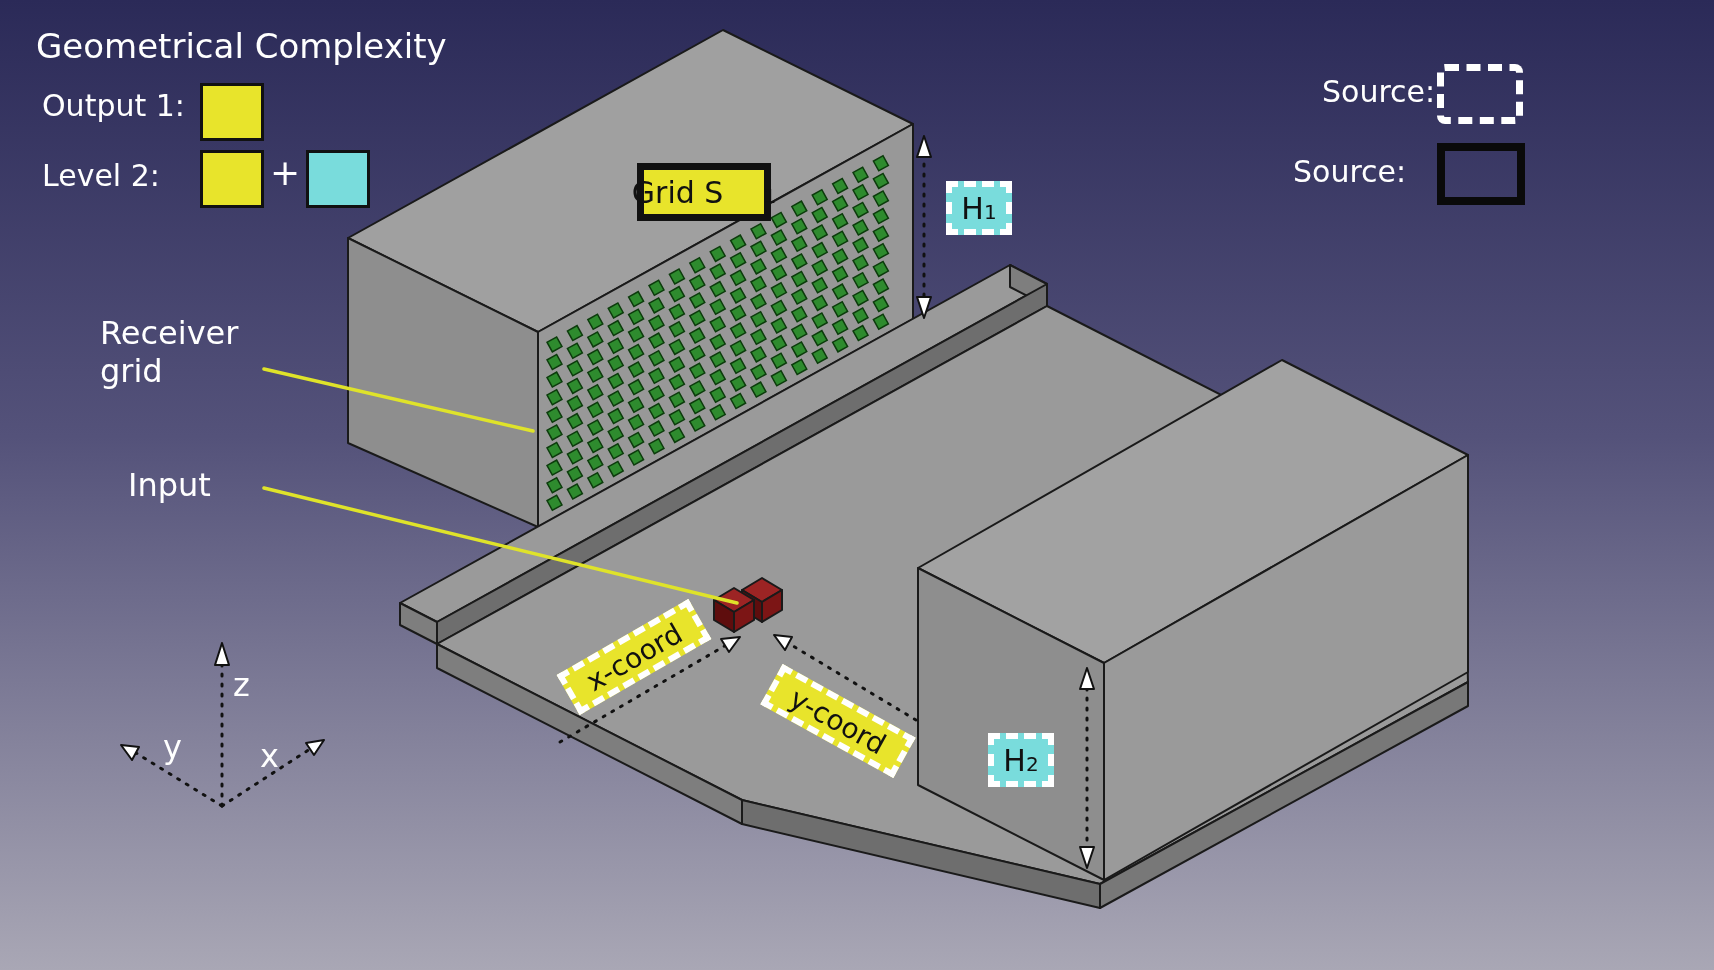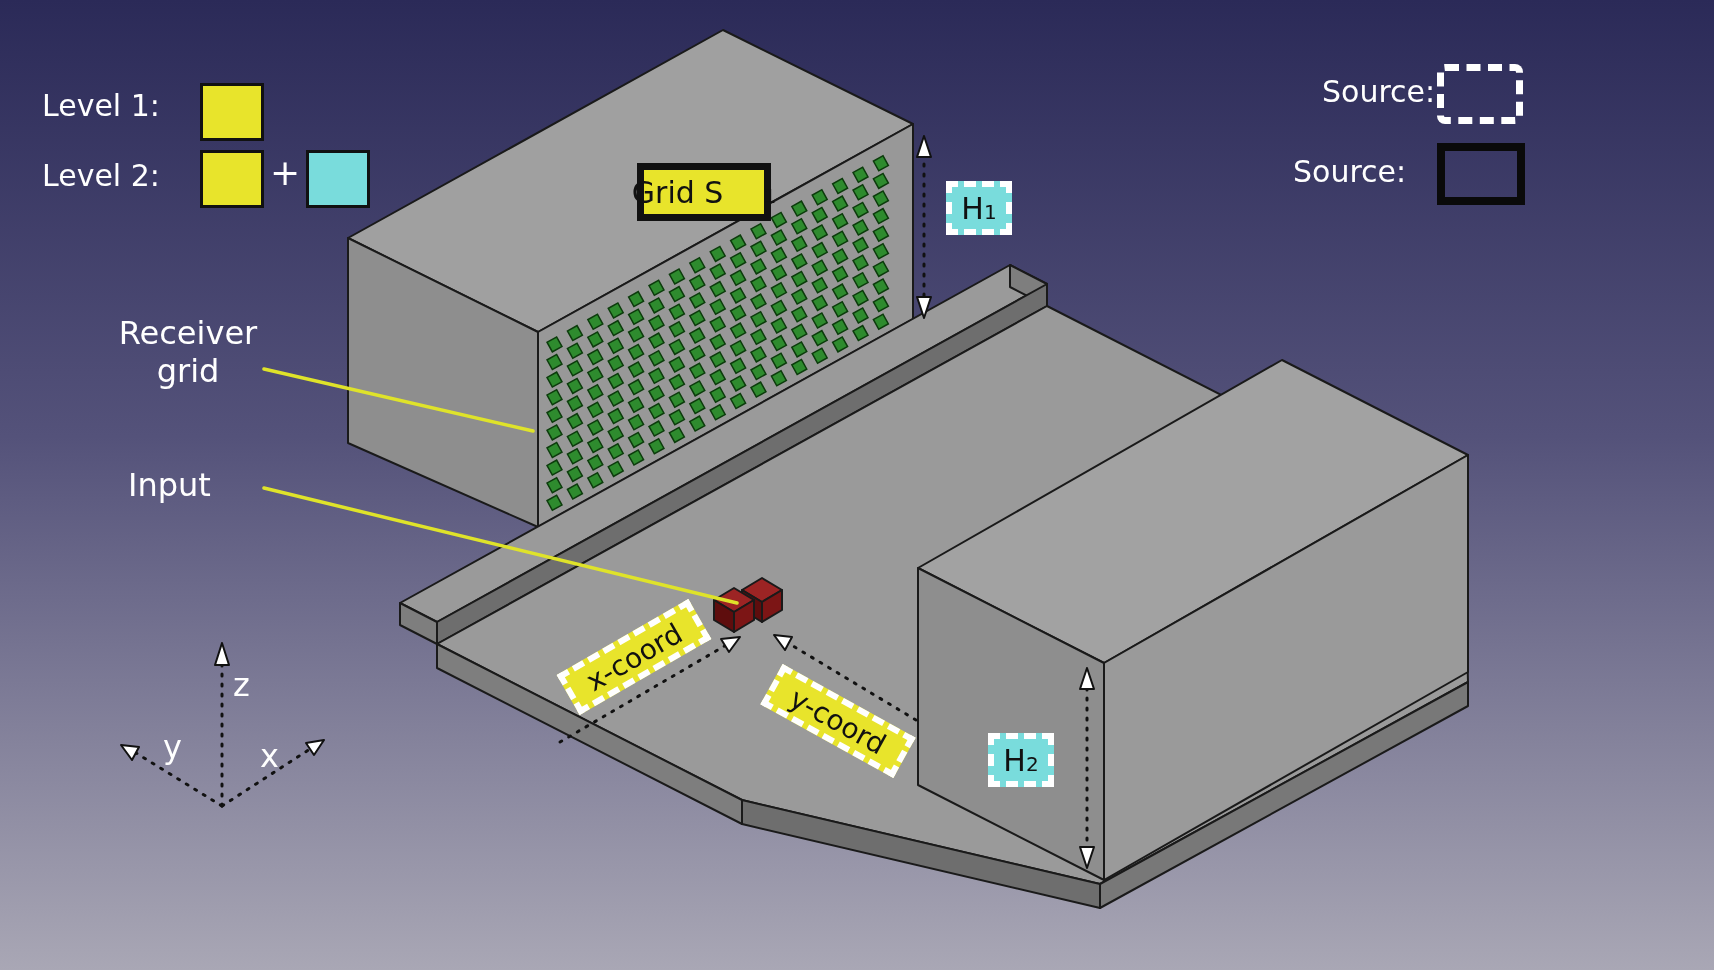--- a/index.html
+++ b/index.html
@@ -39,21 +39,21 @@
   .tag{position:absolute;display:flex;align-items:center;justify-content:center;
        color:#111;font-size:30px;white-space:nowrap;}
   .tag.yellow{background:var(--yellow);}
   .tag.cyan{background:var(--cyan);}
   .tag.dashedw{border:6px dashed #fff;}
   .tag.solidb{border:7px solid #111;}
   .tag sub{font-size:20px;line-height:1;transform:translateY(4px);}
   .rot-xcoord{transform:rotate(-30deg);font-size:28px;}
   .rot-ycoord{transform:rotate(29deg);font-size:28px;}
   .axis-lbl{position:absolute;color:#fff;font-size:32px;}
-  .multiline{white-space:normal;text-align:center;}
+  .multiline{white-space:normal;}
 </style>
 </head>
 <body>
 
 <div class="stage">
 
   <svg class="scene" width="1714" height="970" viewBox="0 0 1714 970">
 
     <g>
       <polygon class="poly" fill="#a0a0a0" points="348,238 723,30 913,124 538,332"></polygon>
@@ -292,22 +292,23 @@
       <line class="dotline" x1="222" y1="806" x2="310" y2="749"></line>
       <line class="dotline" x1="222" y1="806" x2="136" y2="753"></line>
       <polygon class="ahead" points="222,643 215,665 229,665"></polygon>
       <polygon class="ahead" points="324,740 314,755 306,743"></polygon>
       <polygon class="ahead" points="121,745 139,747 132,760"></polygon>
     </g>
   </svg>
 
   <div class="hud">
 
-
-    <div class="lbl" style="left:42px;top:88px;">Level 1:</div>
+    <div class="title">Geometrical Complexity</div>
+
+    <div class="lbl" style="left:42px;top:88px;">Output 1:</div>
     <div class="swatch yellow" style="left:200px;top:83px;"></div>
 
     <div class="lbl" style="left:42px;top:158px;">Level 2:</div>
     <div class="swatch yellow" style="left:200px;top:150px;"></div>
     <div class="plus" style="left:270px;top:152px;">+</div>
     <div class="swatch cyan" style="left:306px;top:150px;"></div>
 
     <div class="lbl" style="left:1322px;top:74px;">Source:</div>
     <div class="iobox input" style="left:1437px;top:64px;"></div>
 

